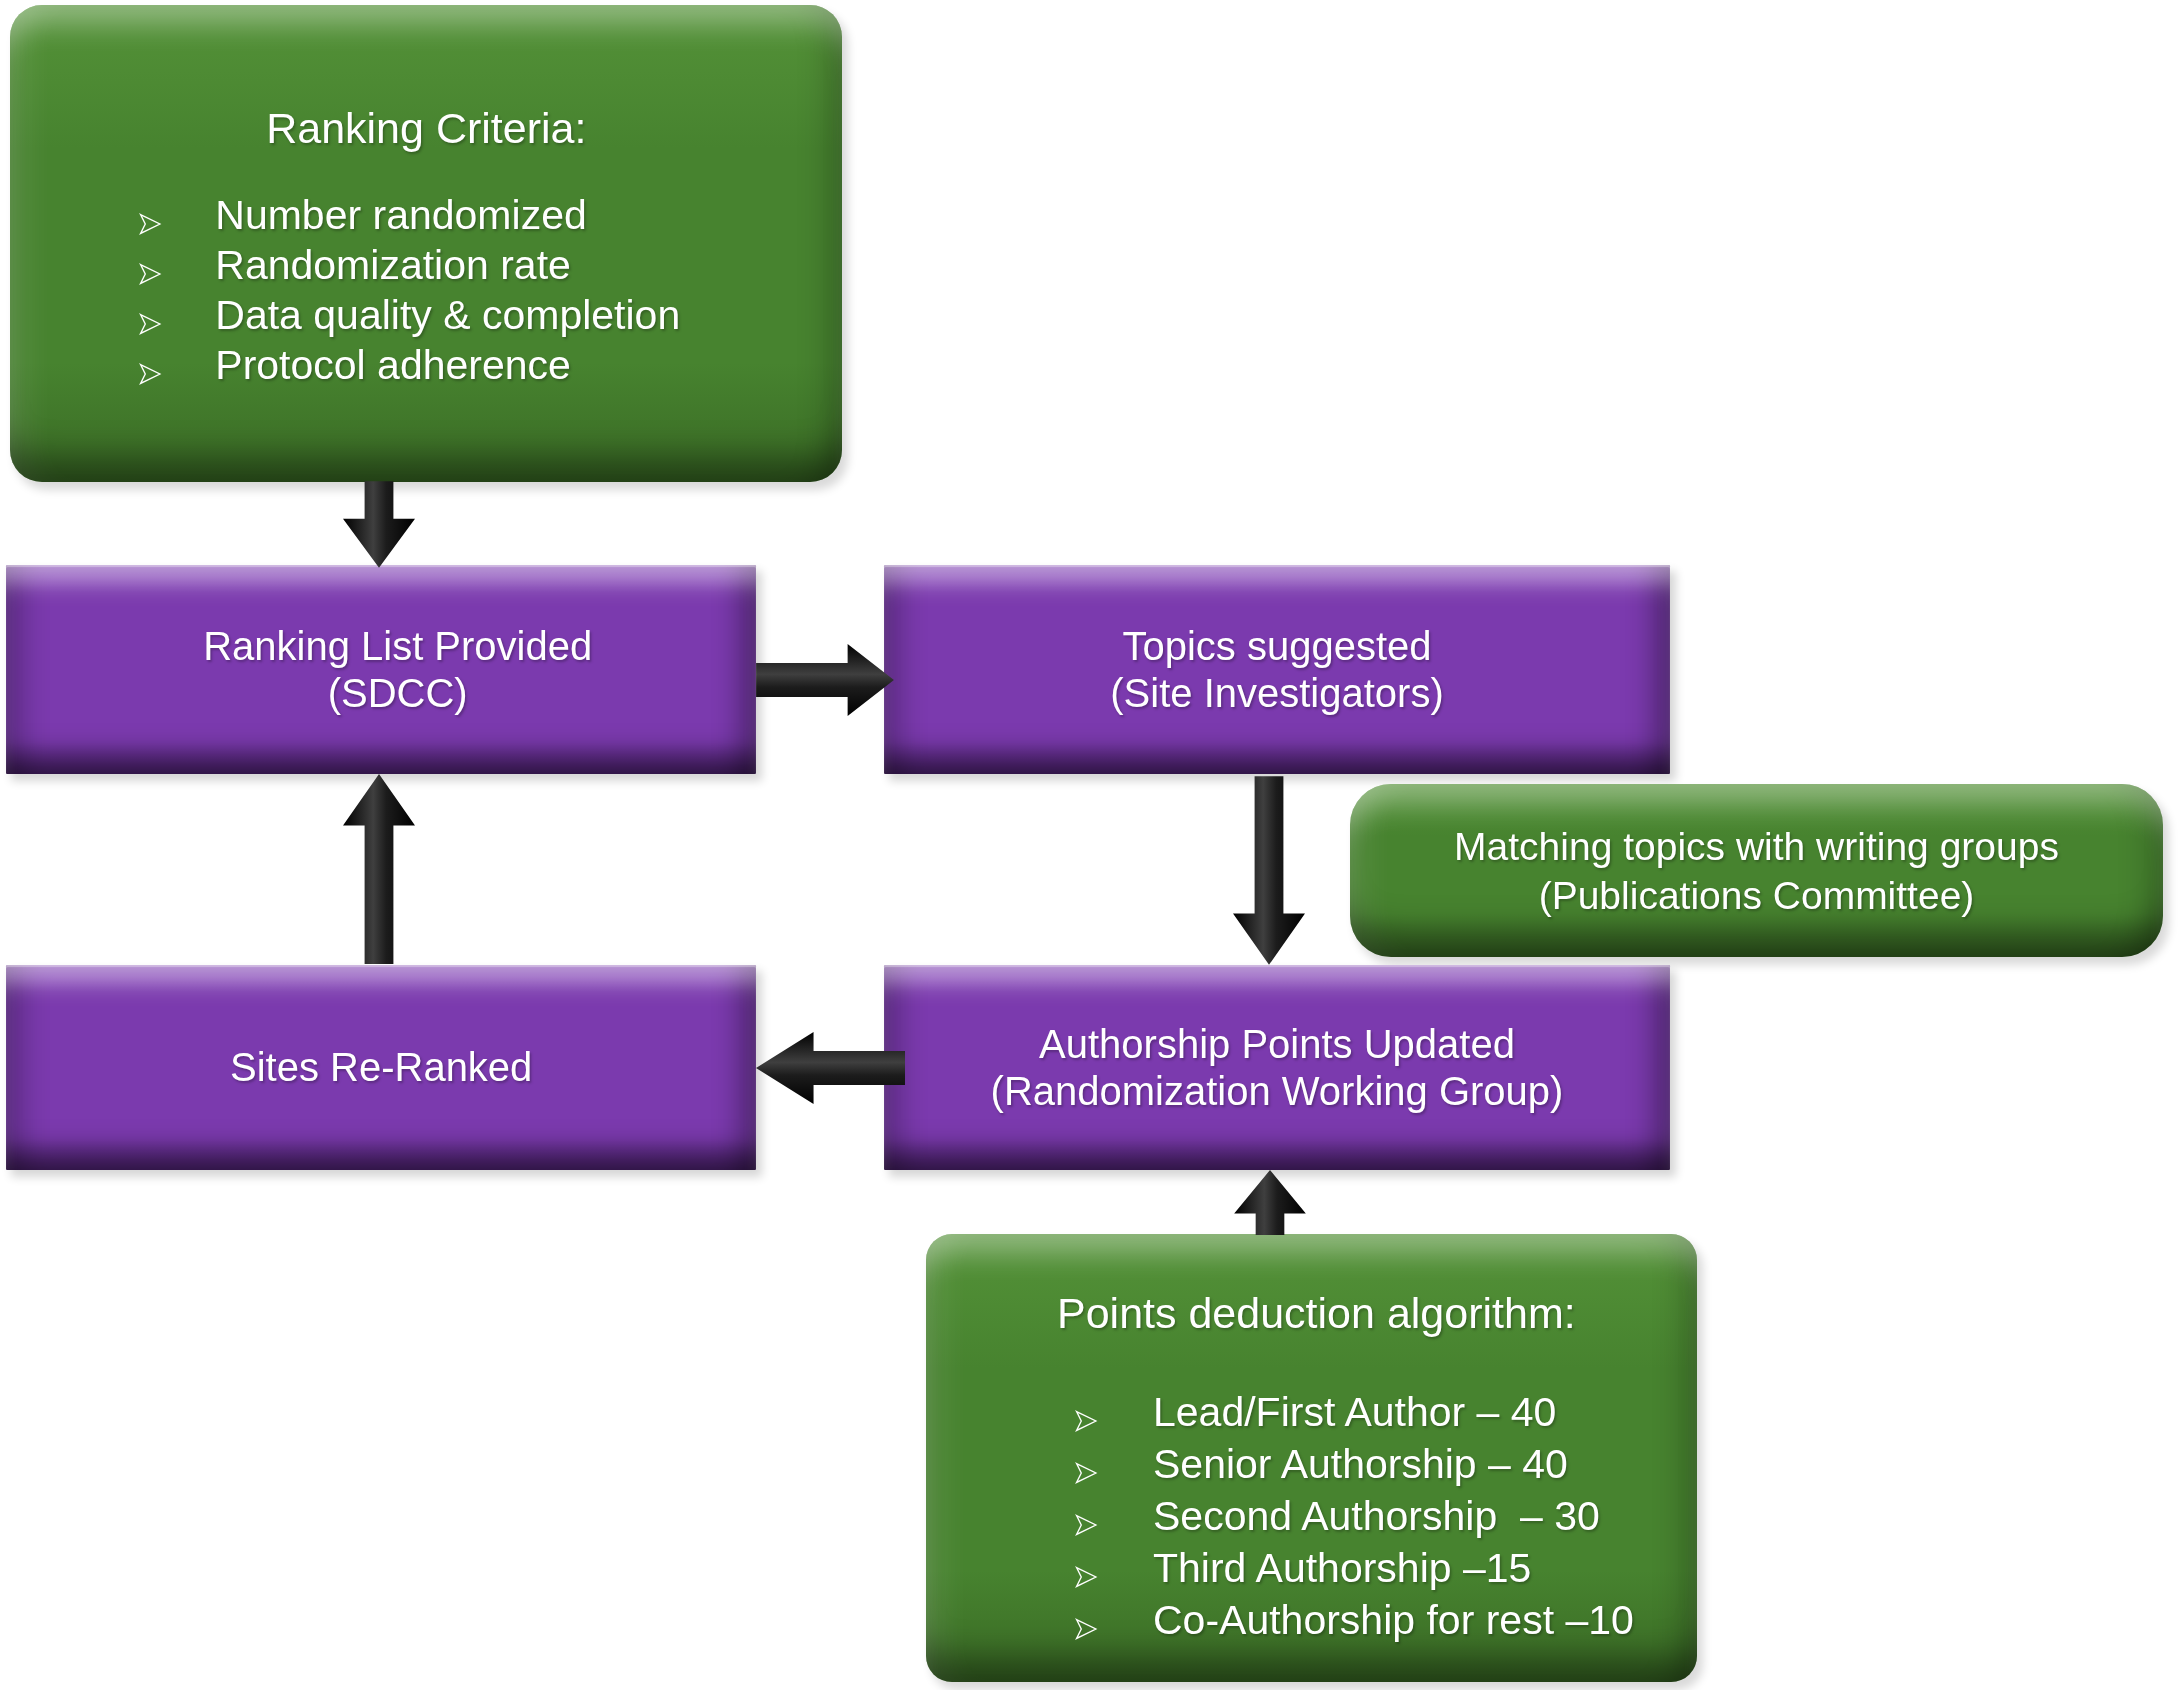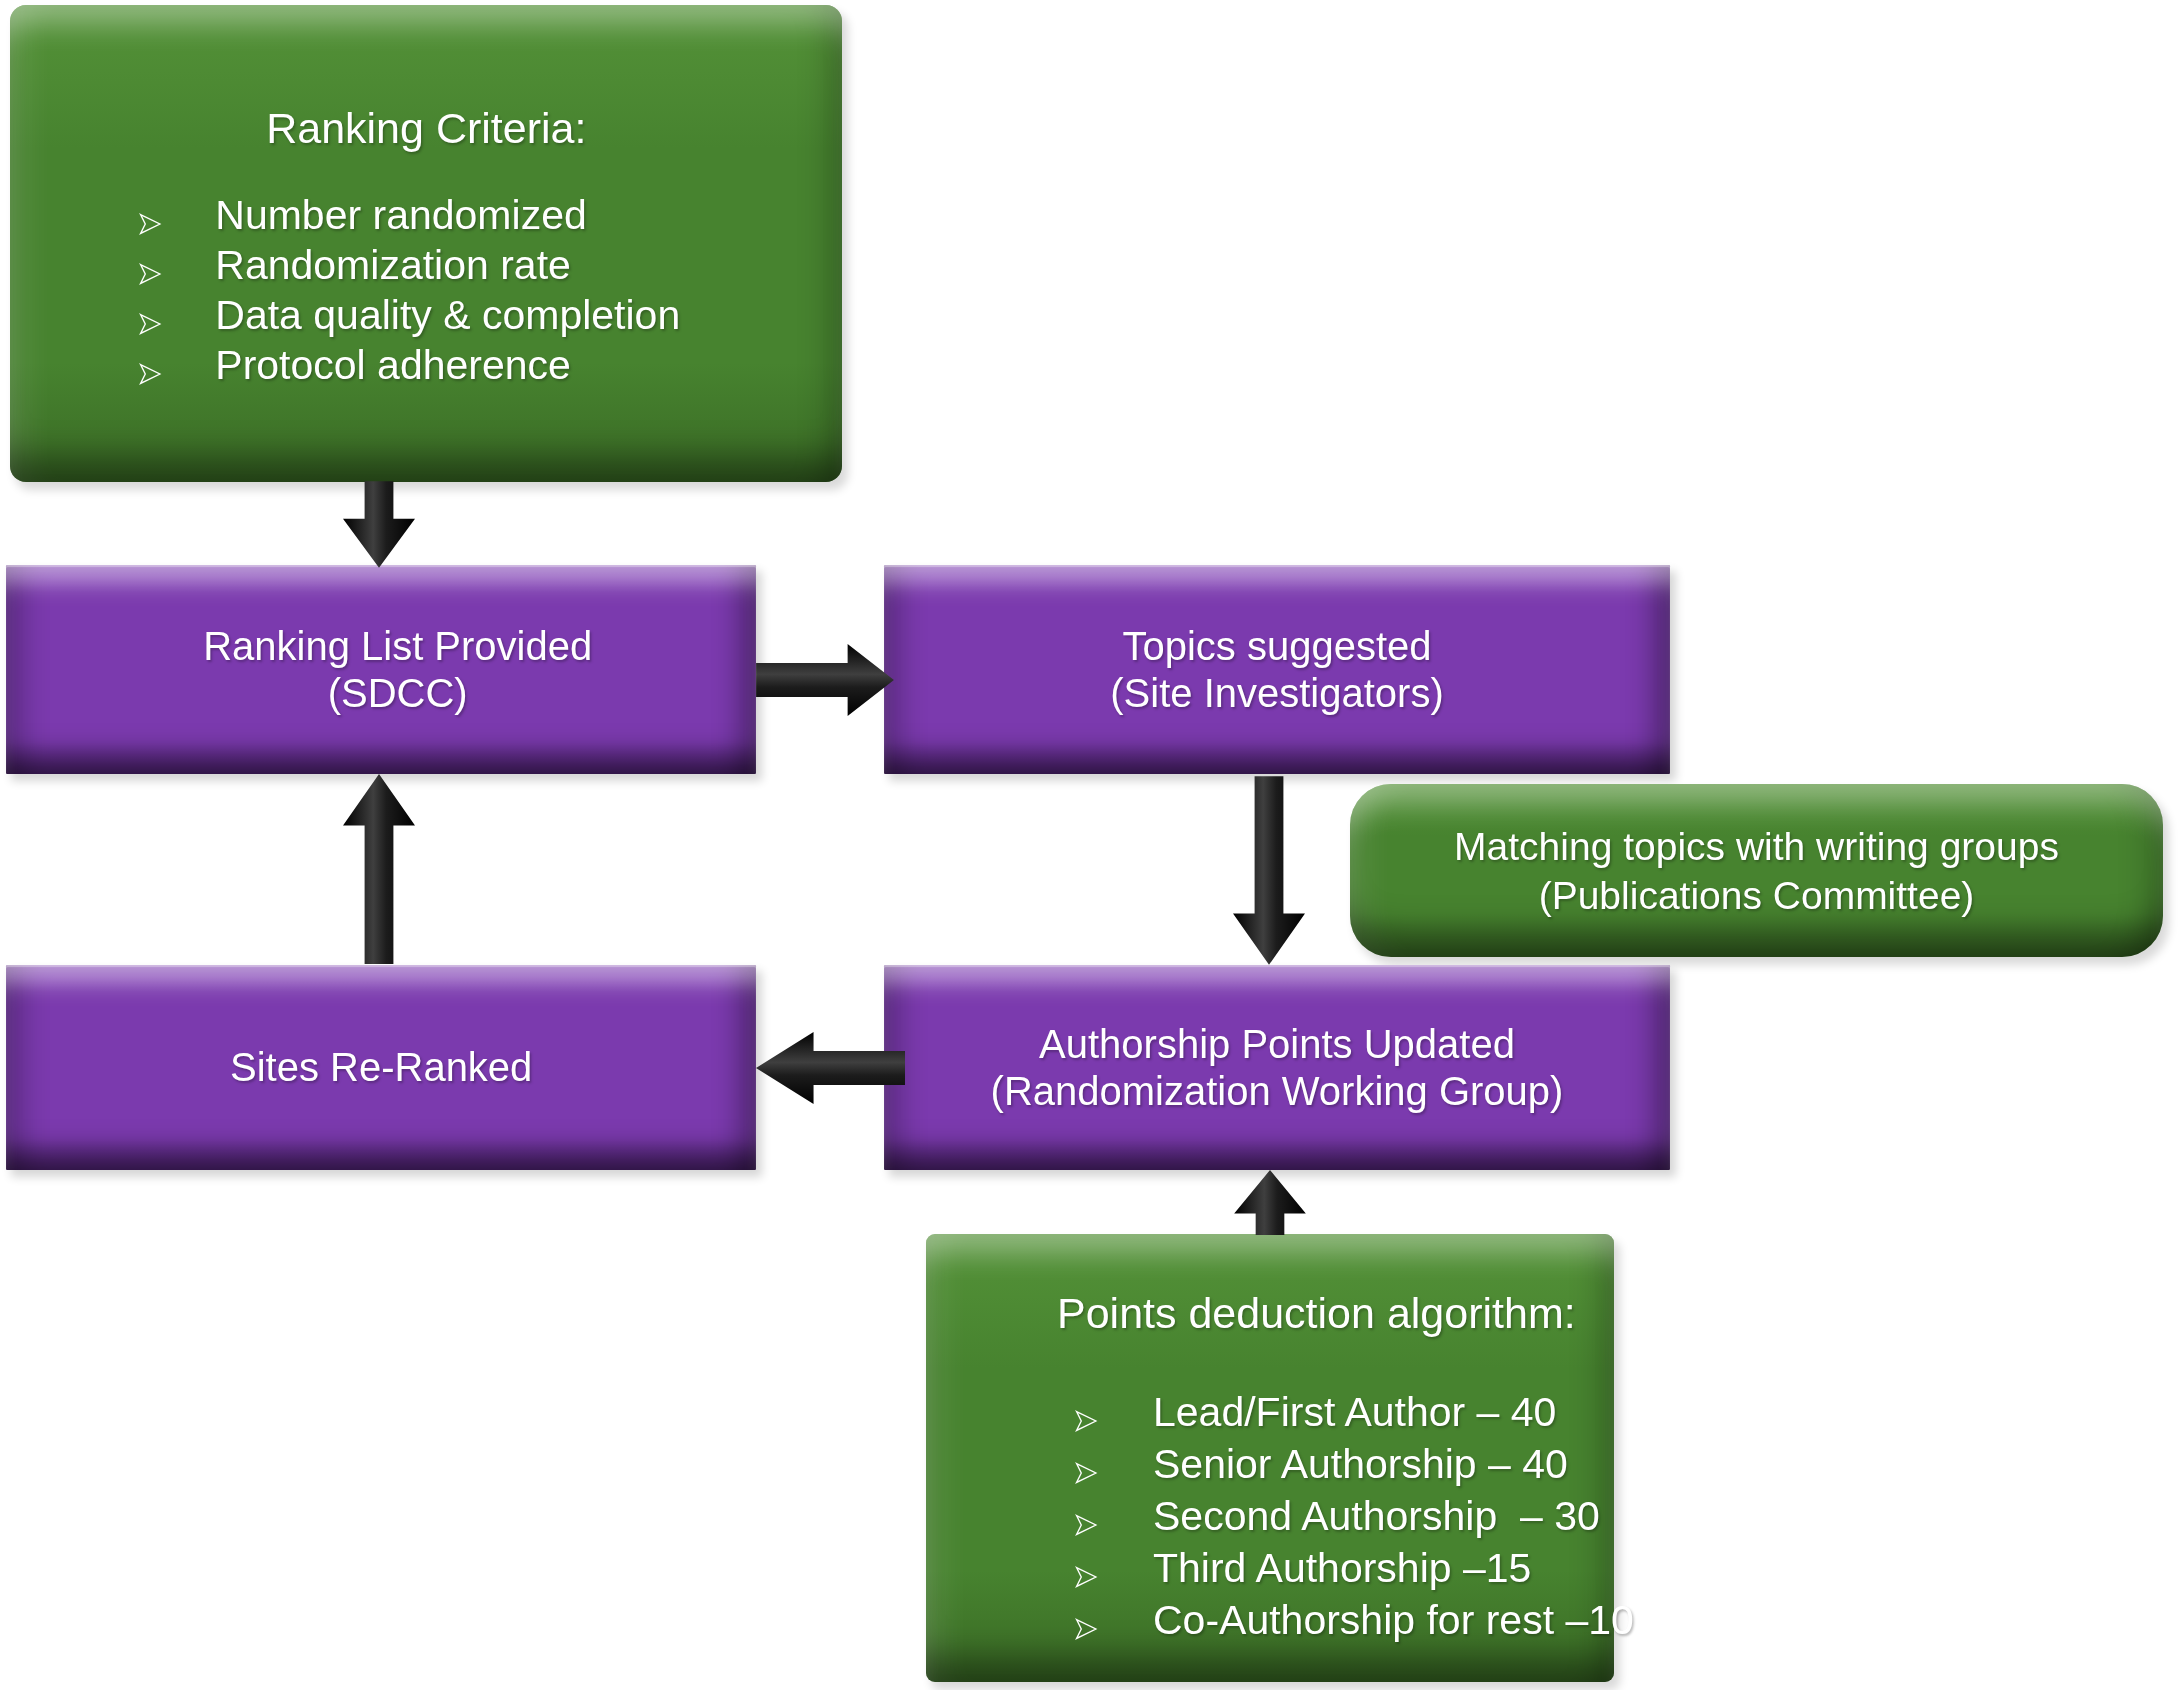--- a/index.html
+++ b/index.html
@@ -44,21 +44,21 @@
   .pts-list .li{height:52px;gap:54px;}
   .li-text{font-size:41px;line-height:1;white-space:pre;text-shadow:1.5px 1.5px 2.6px rgba(0,0,0,.28);}
   .bul{flex:0 0 auto;display:flex;align-items:center;}
   .arrow{position:absolute;}
 </style>
 </head>
 <body>
 
 <div class="canvas">
 
-  <div class="box green" style="left:10.3px;top:5.2px;width:832px;height:477px;border-radius:16px;">
+  <div class="box green" style="left:10.3px;top:5.2px;width:832px;height:477px;border-radius:32px;">
     <div class="g-title sec-title">Ranking Criteria:</div>
     <div class="crit-list">
       <div class="li">
         <span class="bul">
           <svg width="24" height="24" viewBox="0 0 46 46">
               <polygon points="3,5 40,23 3,41 12,23" fill="none" stroke="#ffffff" stroke-width="2.6"></polygon>
             </svg>
         </span>
         <span class="li-text">Number randomized</span>
       </div>
@@ -106,21 +106,21 @@
 
   <div class="box purple center" style="left:6.2px;top:965px;width:750px;height:205px;">
     <div class="pt">Sites Re-Ranked</div>
   </div>
 
   <div class="box purple center" style="left:884px;top:965px;width:786px;height:205px;">
     <div class="pt">Authorship Points Updated</div>
     <div class="pt">(Randomization Working Group)</div>
   </div>
 
-  <div class="box green" style="left:926px;top:1234px;width:688px;height:448px;border-radius:9px;">
+  <div class="box green" style="left:926px;top:1234px;width:771px;height:448px;border-radius:26px;">
     <div class="p-title sec-title">Points deduction algorithm:</div>
     <div class="pts-list">
       <div class="li">
         <span class="bul">
           <svg width="24" height="24" viewBox="0 0 46 46">
               <polygon points="3,5 40,23 3,41 12,23" fill="none" stroke="#ffffff" stroke-width="2.6"></polygon>
             </svg>
         </span>
         <span class="li-text">Lead/First Author – 40</span>
       </div>

